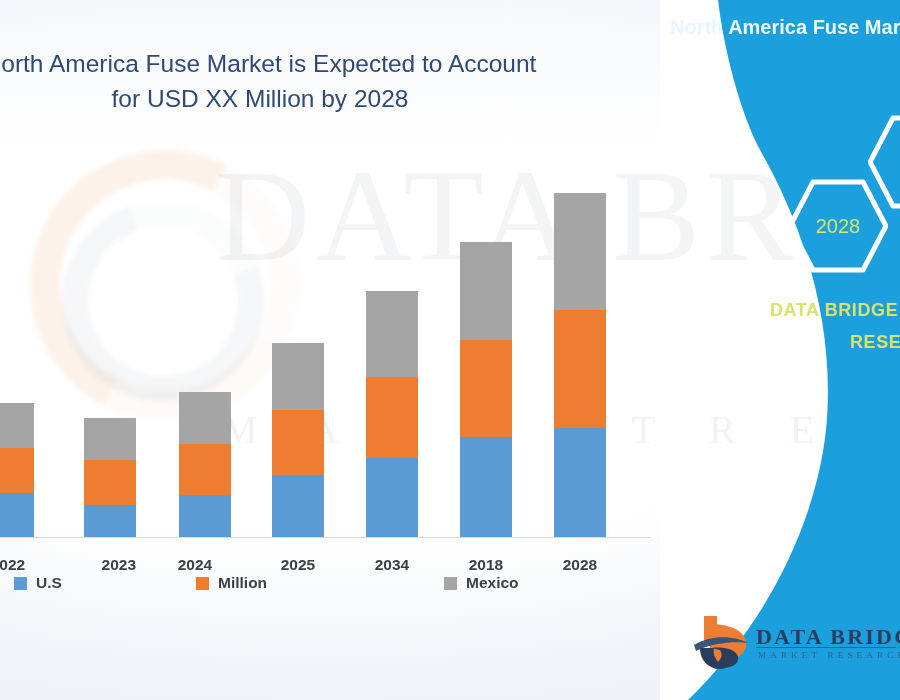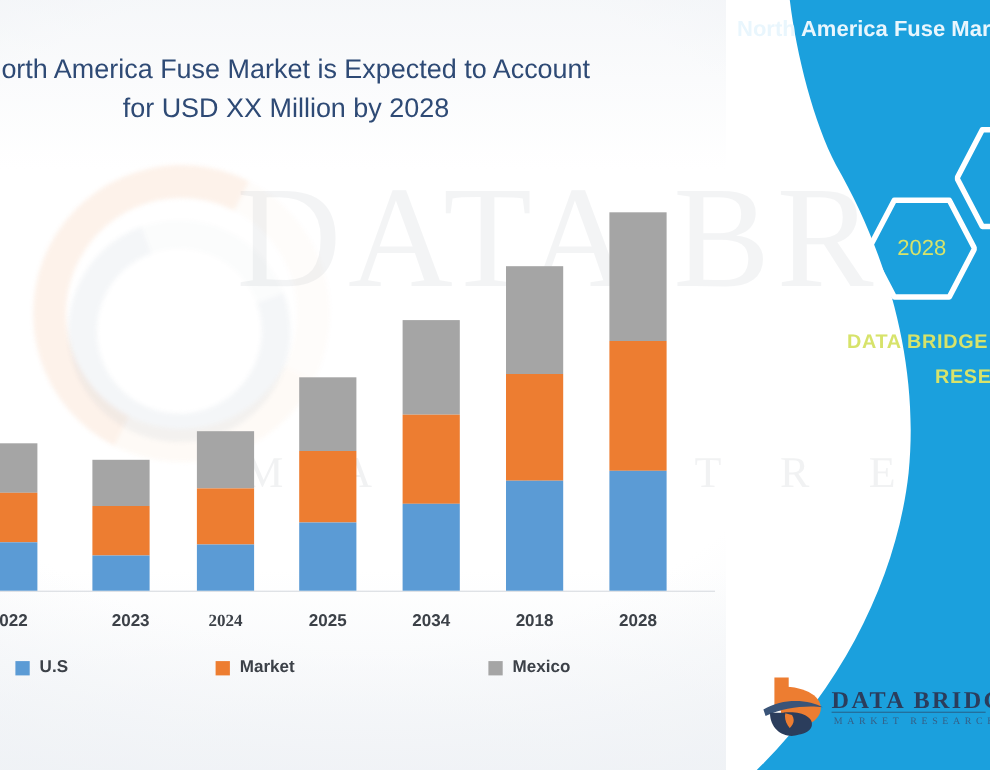--- a/index.html
+++ b/index.html
@@ -74,21 +74,21 @@
   .seg.us{background:#5b9bd5;}
   .seg.ca{background:#ed7d31;}
   .seg.mx{background:#a5a5a5;}
   .xlabel{
     position:absolute;top:556px;
     font-size:15.5px;font-weight:bold;color:#3c4148;
     text-align:center;width:52px;
   }
 
   
-  .legend{position:absolute;left:0;top:598px;width:660px;height:26px;}
+  .legend{position:absolute;left:0;top:574px;width:660px;height:26px;}
   .lg{position:absolute;display:flex;align-items:center;gap:9px;}
   .sw{width:13px;height:13px;display:block;}
   .sw.us{background:#5b9bd5;}
   .sw.ca{background:#ed7d31;}
   .sw.mx{background:#a5a5a5;}
   .lgl{font-size:15.5px;font-weight:bold;color:#3c4148;}
 
   
   .panel{
     position:absolute;left:620px;top:0;width:280px;height:700px;
@@ -191,34 +191,34 @@
         </div>
         <div class="bar" style="left: 554px;">
           <span class="seg mx" style="height: 117px;"></span>
           <span class="seg ca" style="height: 118px;"></span>
           <span class="seg us" style="height: 109px;"></span>
         </div>
       </div>
     <div id="xlabels-layer">
         <div class="xlabel" style="left: -18px;">2022</div>
         <div class="xlabel" style="left: 84px; text-align: right;">2023</div>
-        <div class="xlabel" style="left: 179px; font-family: Liberation Serif, serif;">2024</div>
+        <div class="xlabel" style="left: 169px;">2024</div>
         <div class="xlabel" style="left: 272px;">2025</div>
         <div class="xlabel" style="left: 366px;">2034</div>
         <div class="xlabel" style="left: 460px;">2018</div>
         <div class="xlabel" style="left: 554px;">2028</div>
       </div>
     <div class="legend" id="legend-layer">
         <div class="lg" style="left: 14px;">
           <span class="sw us"></span>
           <span class="lgl">U.S</span>
         </div>
         <div class="lg" style="left: 196px;">
           <span class="sw ca"></span>
-          <span class="lgl">Market</span>
+          <span class="lgl">Million</span>
         </div>
         <div class="lg" style="left: 430px; padding-left: 14px;">
           <span class="sw mx"></span>
           <span class="lgl">Mexico</span>
         </div>
       </div>
   </div>
 
   <div class="panel">
     <svg width="280" height="700" viewBox="0 0 280 700">

